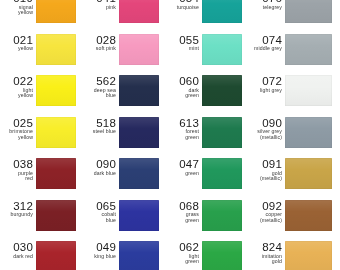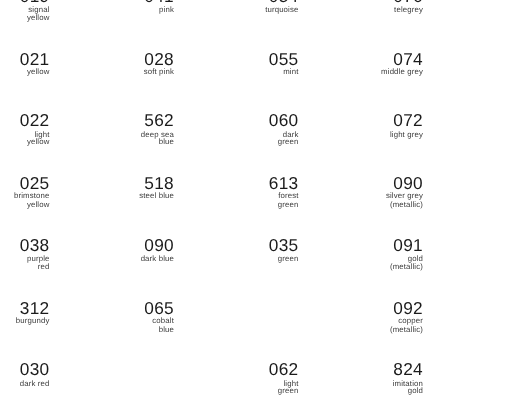--- a/index.html
+++ b/index.html
@@ -31,21 +31,21 @@
     top: -9px;
     width: 340px;
     display: grid;
     grid-template-columns: 83px 83px 83px 91px;
     grid-auto-rows: 41.5px;
   }
 
   .cell {
     position: relative;
     display: flex;
-    flex-direction: column;
+    flex-direction: row;
     align-items: flex-start;
     justify-content: flex-start;
     box-sizing: border-box;
     padding: 0;
   }
 
   .labels {
     width: 36px;
     flex: 0 0 36px;
     text-align: right;
@@ -224,21 +224,21 @@
       </div>
       <div class="cell col2">
         <div class="labels">
           <span class="code">090</span>
           <span class="cname">dark blue</span>
         </div>
         <div class="swatch sheen" style="background-color: rgb(43, 63, 116);"></div>
       </div>
       <div class="cell col3">
         <div class="labels">
-          <span class="code">035</span>
+          <span class="code">047</span>
           <span class="cname">green</span>
         </div>
         <div class="swatch sheen" style="background-color: rgb(32, 152, 92);"></div>
       </div>
       <div class="cell col4">
         <div class="labels">
           <span class="code">091</span>
           <span class="cname">gold
 (metallic)</span>
         </div>
@@ -253,38 +253,47 @@
       </div>
       <div class="cell col2">
         <div class="labels">
           <span class="code">065</span>
           <span class="cname">cobalt
 blue</span>
         </div>
         <div class="swatch sheen" style="background-color: rgb(45, 51, 160);"></div>
       </div>
       <div class="cell col3">
+        <div class="labels">
+          <span class="code">068</span>
+          <span class="cname">grass
+green</span>
+        </div>
         <div class="swatch sheen" style="background-color: rgb(40, 160, 76);"></div>
       </div>
       <div class="cell col4">
         <div class="labels">
           <span class="code">092</span>
           <span class="cname">copper
 (metallic)</span>
         </div>
         <div class="swatch sheen" style="background-color: rgb(154, 98, 52);"></div>
       </div>
       <div class="cell col1">
         <div class="labels">
           <span class="code">030</span>
           <span class="cname">dark red</span>
         </div>
         <div class="swatch sheen" style="background-color: rgb(169, 36, 43);"></div>
       </div>
       <div class="cell col2">
+        <div class="labels">
+          <span class="code">049</span>
+          <span class="cname">king blue</span>
+        </div>
         <div class="swatch sheen" style="background-color: rgb(43, 60, 158);"></div>
       </div>
       <div class="cell col3">
         <div class="labels">
           <span class="code">062</span>
           <span class="cname">light
 green</span>
         </div>
         <div class="swatch sheen" style="background-color: rgb(43, 168, 69);"></div>
       </div>

